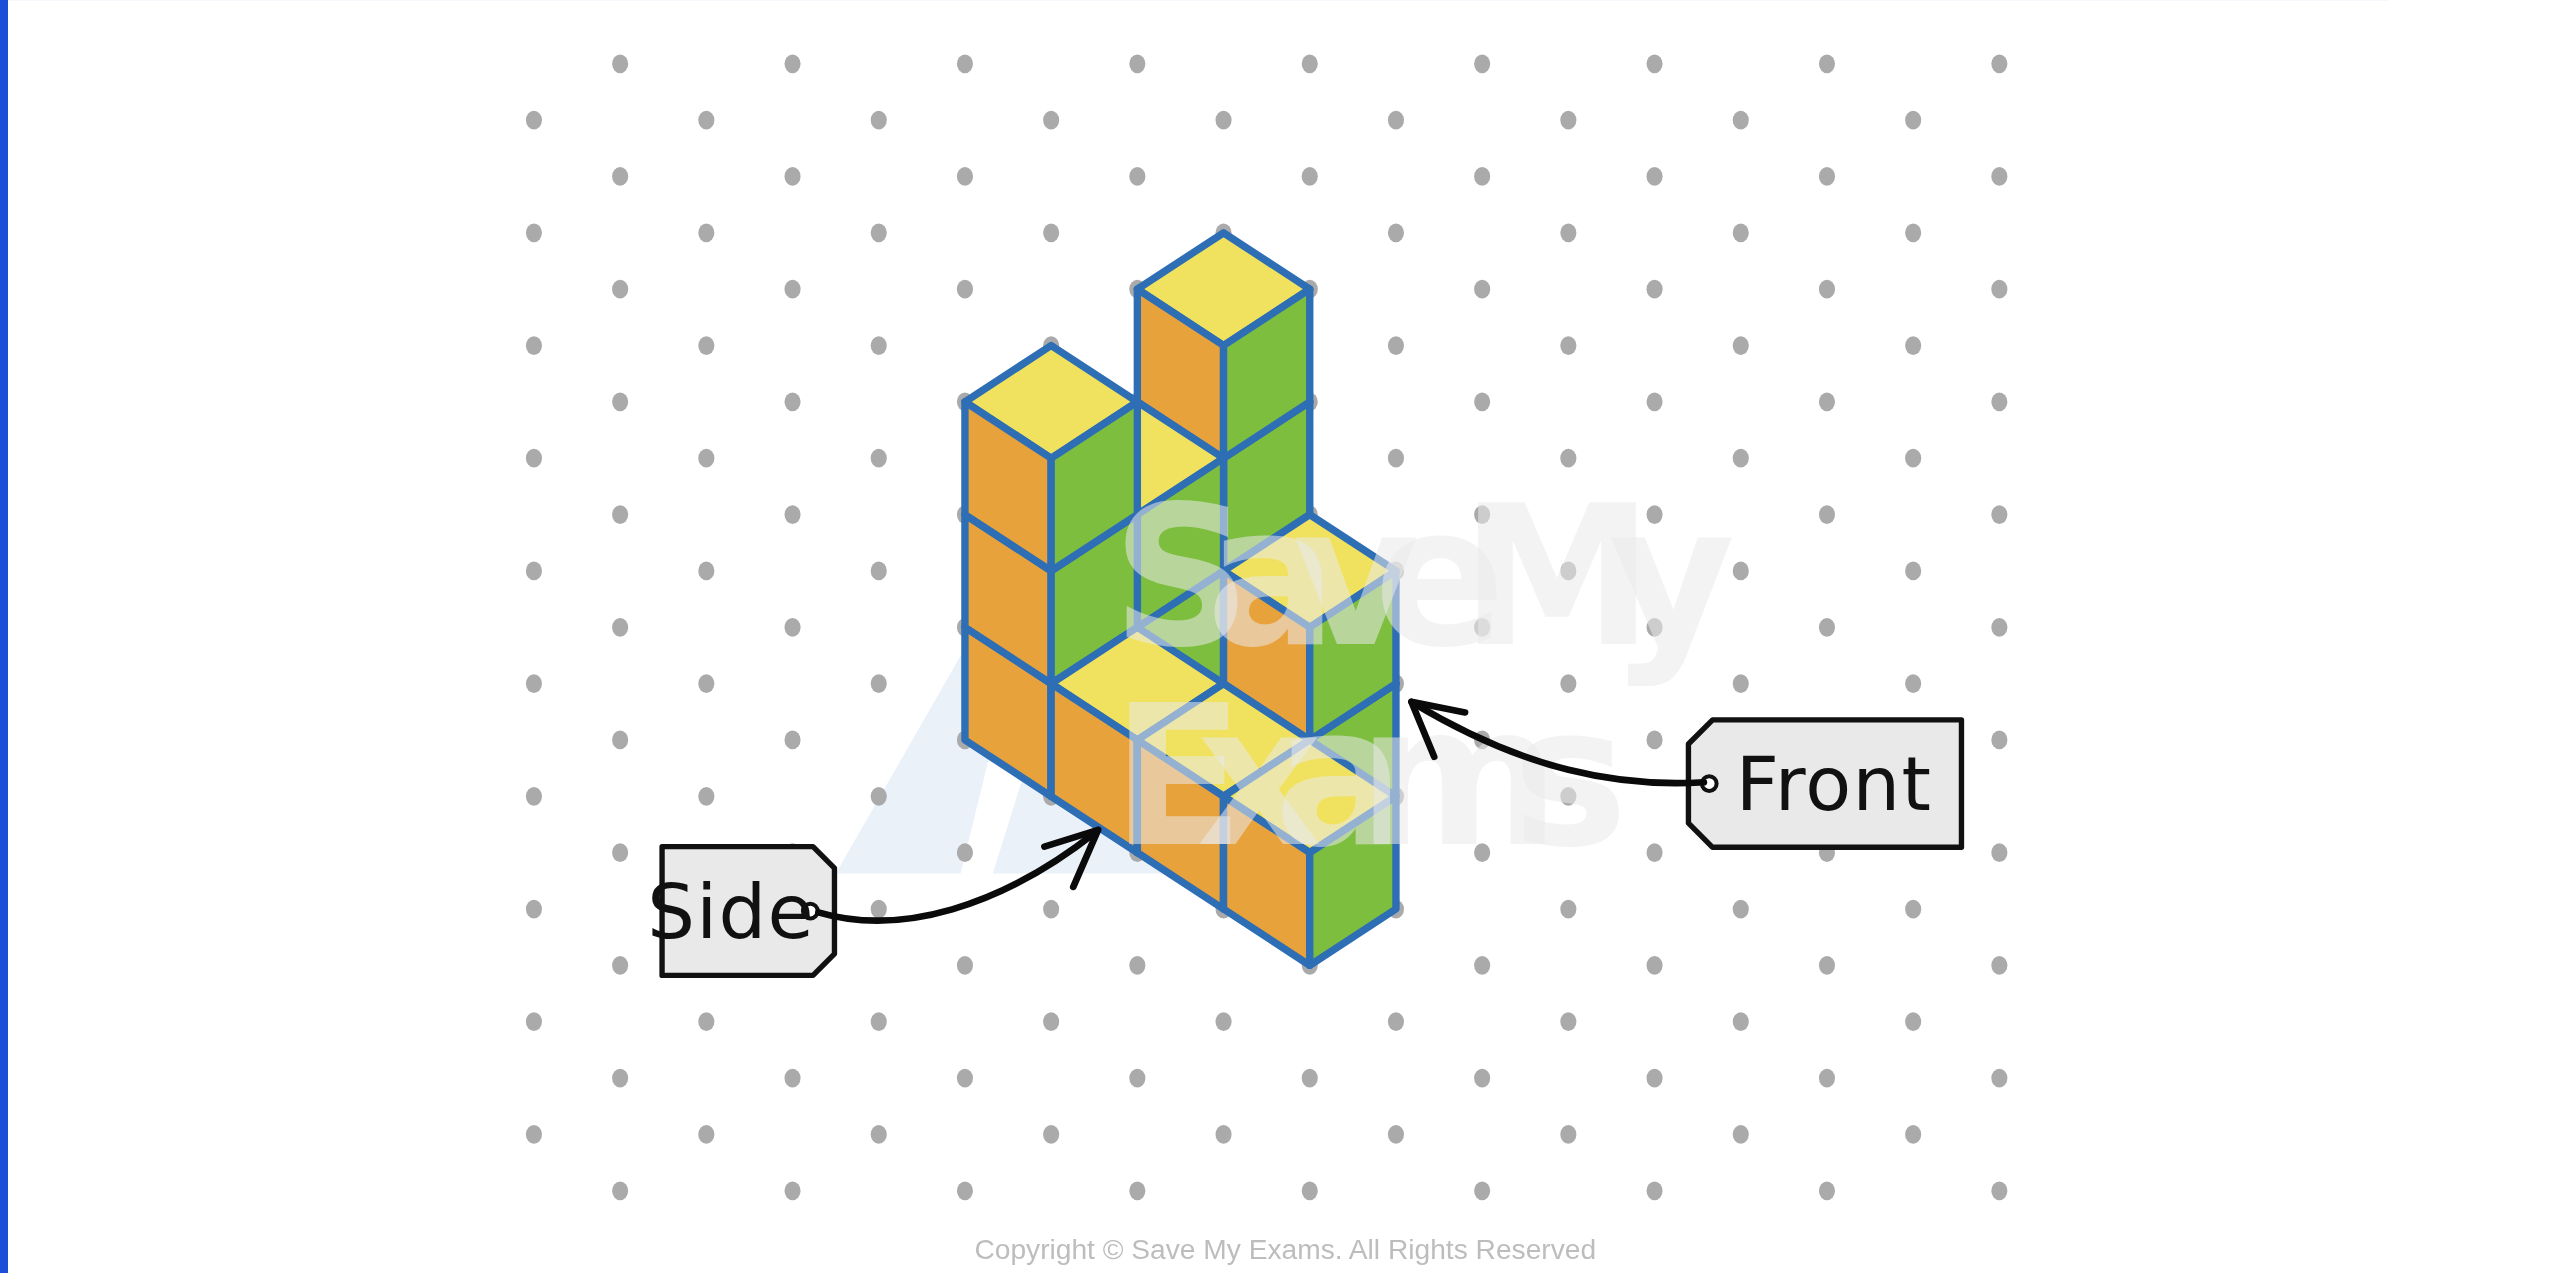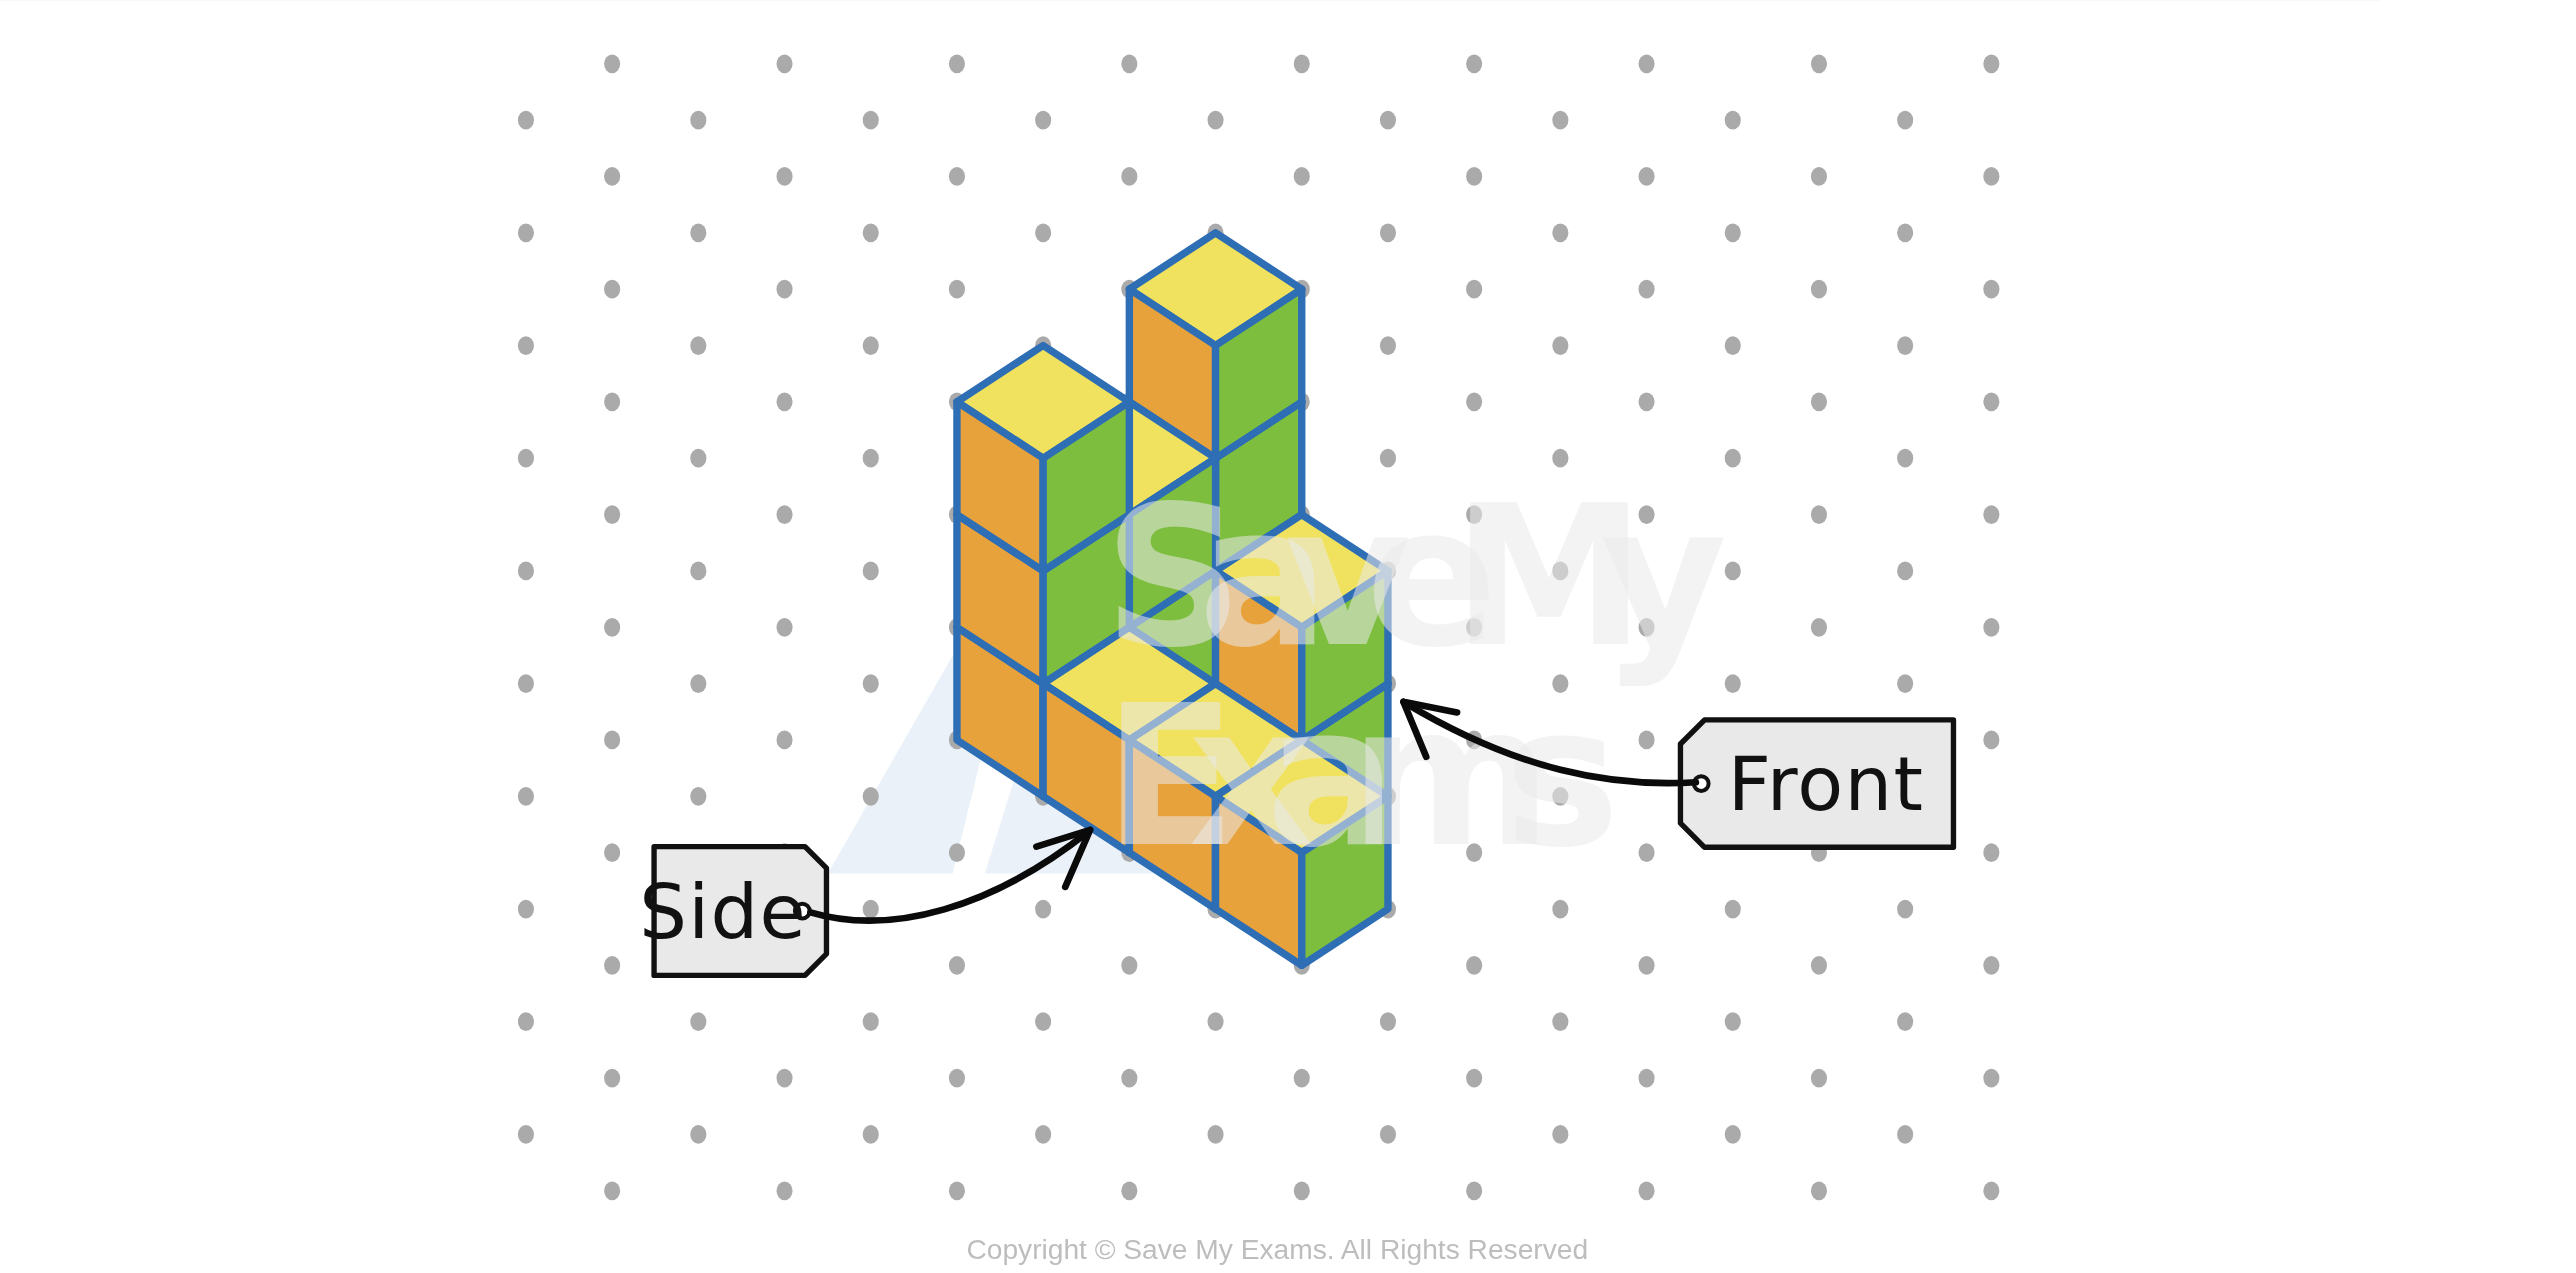--- a/index.html
+++ b/index.html
@@ -1,16 +1,16 @@
 <!DOCTYPE html>
 <html style="font-size:10.7px"><head>
 <meta charset="utf-8">
 <style>
   html,body{margin:0;padding:0;background:#ffffff;}
-  .stage{position:relative;width:2380px;height:1274px;background:#1d4ed8;overflow:hidden;}
+  .stage{position:relative;width:2380px;height:1274px;background:#1d4ed8;overflow:hidden;padding-left:8px;}
   svg{display:block;}
   .tag-text{font-family:"DejaVu Sans",sans-serif;font-size:112px;fill:#111111;letter-spacing:2px;}
   .wm-text{font-family:"DejaVu Sans",sans-serif;font-weight:700;}
   .copyright{font-family:"Liberation Sans",sans-serif;font-size:42px;}
 </style>
 </head>
 <body>
 
 <div class="stage">
 <svg id="scene" width="2576" height="1274" viewBox="0 0 3840 1899">

